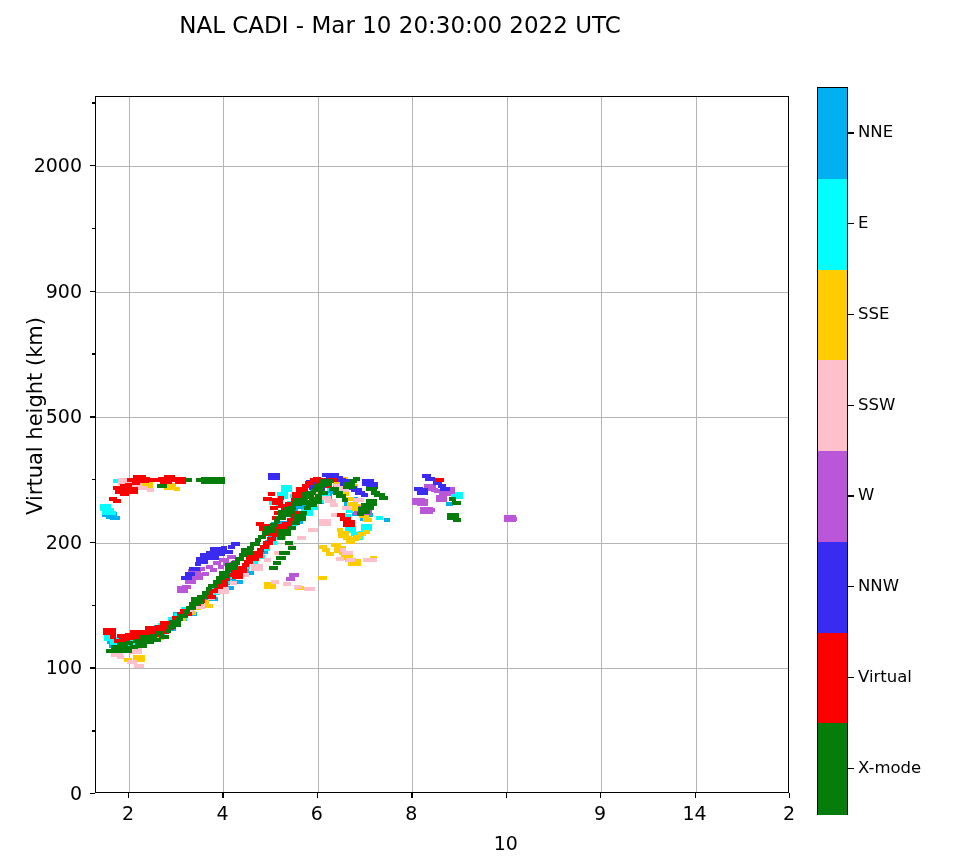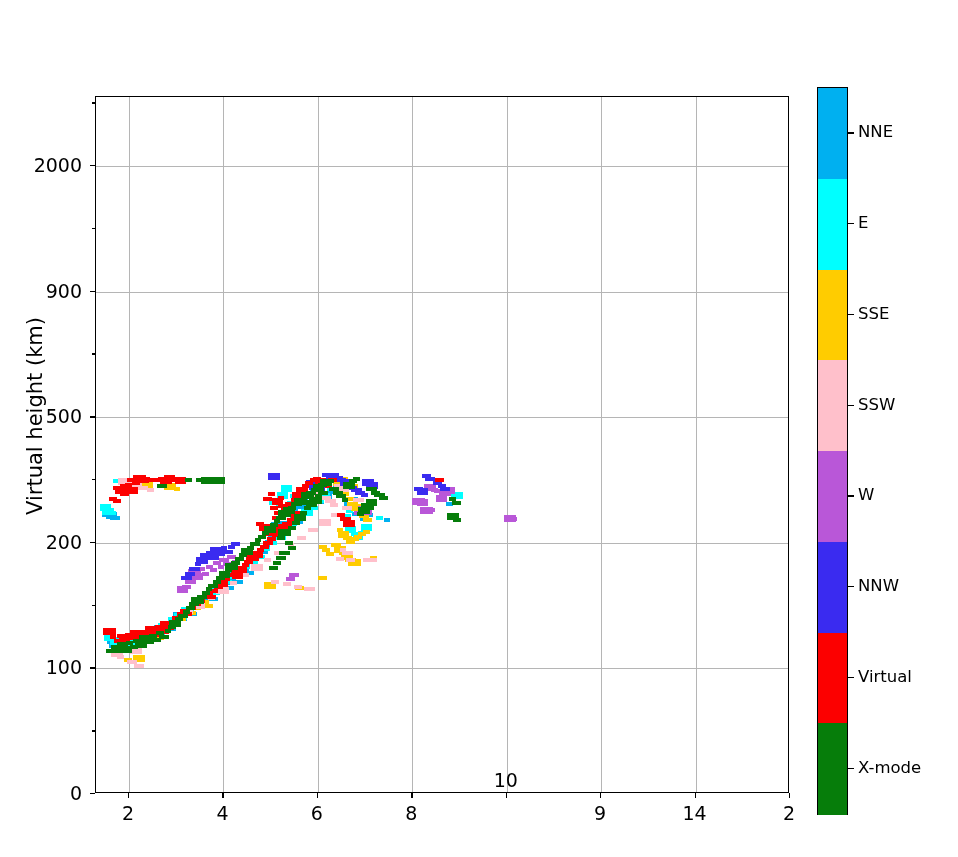--- a/index.html
+++ b/index.html
@@ -146,20 +146,21 @@
     color: #000000;
     white-space: nowrap;
     text-align: left;
   }
 </style>
 </head>
 <body>
 
 <div id="figure">
 
+  <div id="title">NAL CADI - Mar 10 20:30:00 2022 UTC</div>
 
   <div id="axes">
     <div id="gridlines">
         <div class="gridline-h" style="top: 571px;"></div>
         <div class="gridline-h" style="top: 446px;"></div>
         <div class="gridline-h" style="top: 320px;"></div>
         <div class="gridline-h" style="top: 195px;"></div>
         <div class="gridline-h" style="top: 69px;"></div>
         <div class="gridline-v" style="left: 33px;"></div>
         <div class="gridline-v" style="left: 127px;"></div>
@@ -719,21 +720,21 @@
   <div id="xaxis">
       <div class="tick-x" style="left: 128.048px; top: 793px;"></div>
       <div class="ticklabel-x" style="left: 103.048px; top: 802px; width: 50px;">2</div>
       <div class="tick-x" style="left: 222.469px; top: 793px;"></div>
       <div class="ticklabel-x" style="left: 197.469px; top: 802px; width: 50px;">4</div>
       <div class="tick-x" style="left: 316.891px; top: 793px;"></div>
       <div class="ticklabel-x" style="left: 291.891px; top: 802px; width: 50px;">6</div>
       <div class="tick-x" style="left: 411.313px; top: 793px;"></div>
       <div class="ticklabel-x" style="left: 386.313px; top: 802px; width: 50px;">8</div>
       <div class="tick-x" style="left: 505.735px; top: 793px;"></div>
-      <div class="ticklabel-x" style="left: 480.735px; top: 769px; width: 50px;">10</div>
+      <div class="ticklabel-x" style="left: 480.735px; top: 832px; width: 50px;">10</div>
       <div class="tick-x" style="left: 600.156px; top: 793px;"></div>
       <div class="ticklabel-x" style="left: 575.156px; top: 802px; width: 50px;">9</div>
       <div class="tick-x" style="left: 694.578px; top: 793px;"></div>
       <div class="ticklabel-x" style="left: 669.578px; top: 802px; width: 50px;">14</div>
       <div class="tick-x" style="left: 789px; top: 793px;"></div>
       <div class="ticklabel-x" style="left: 764px; top: 802px; width: 50px;">2</div>
     </div>
 
   <div id="ylabel">Virtual height (km)</div>
 

